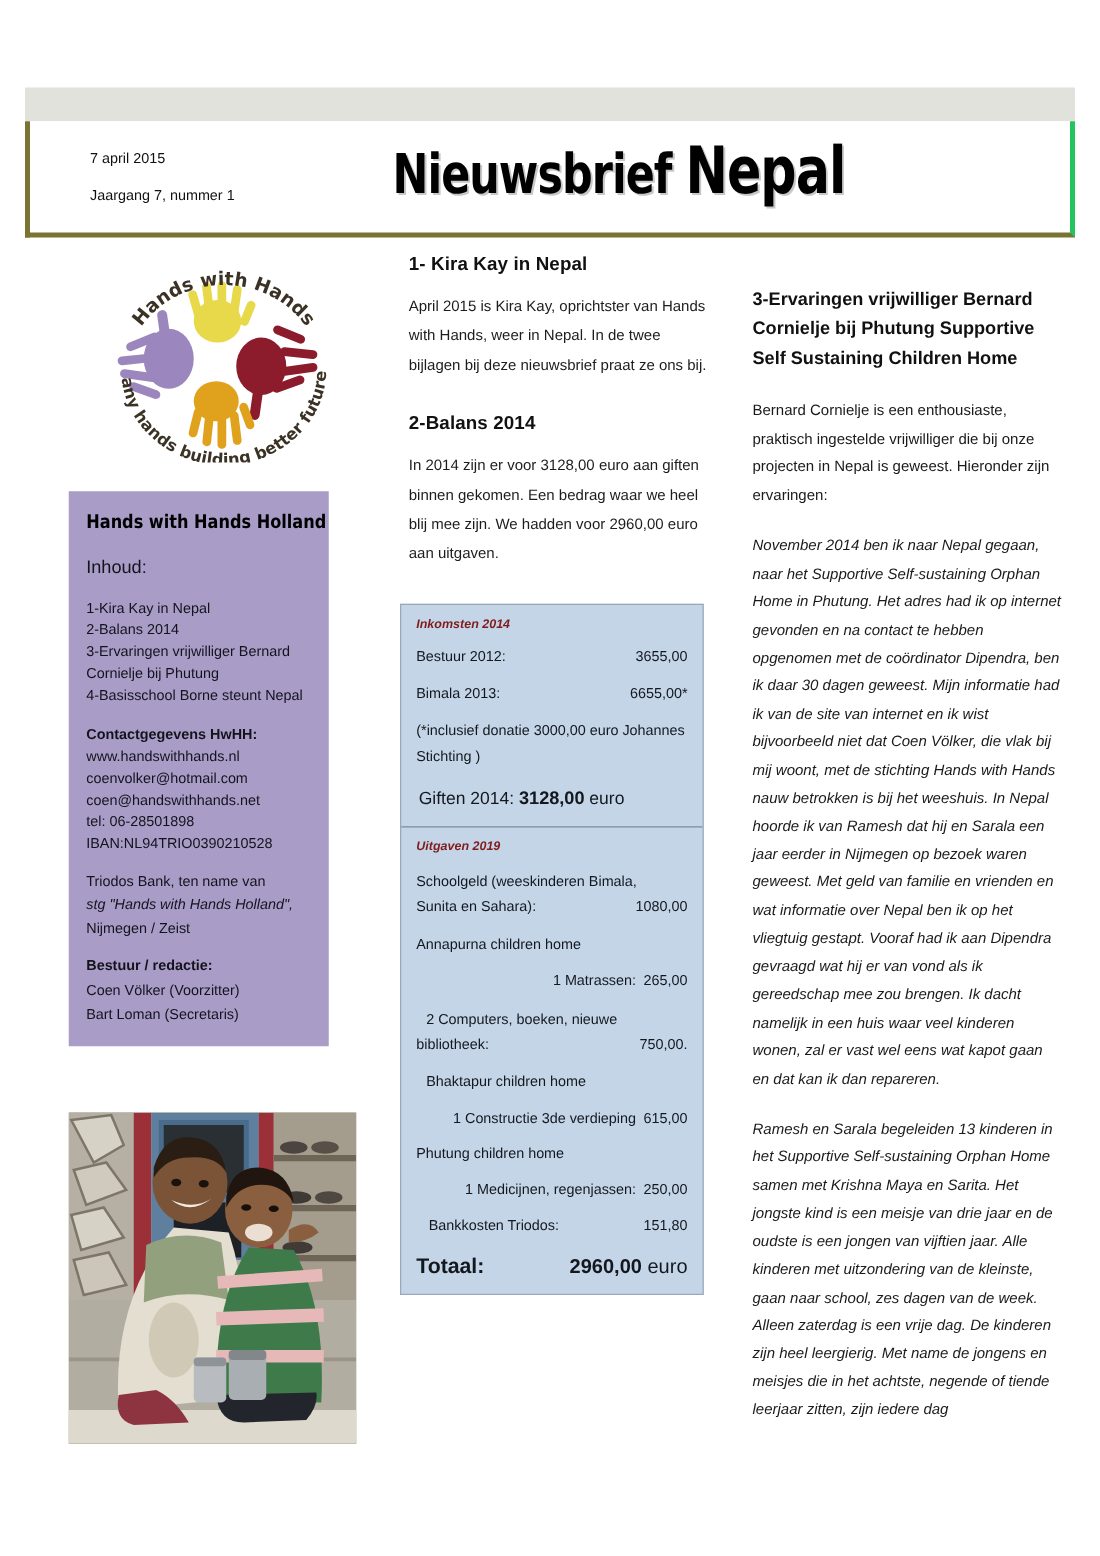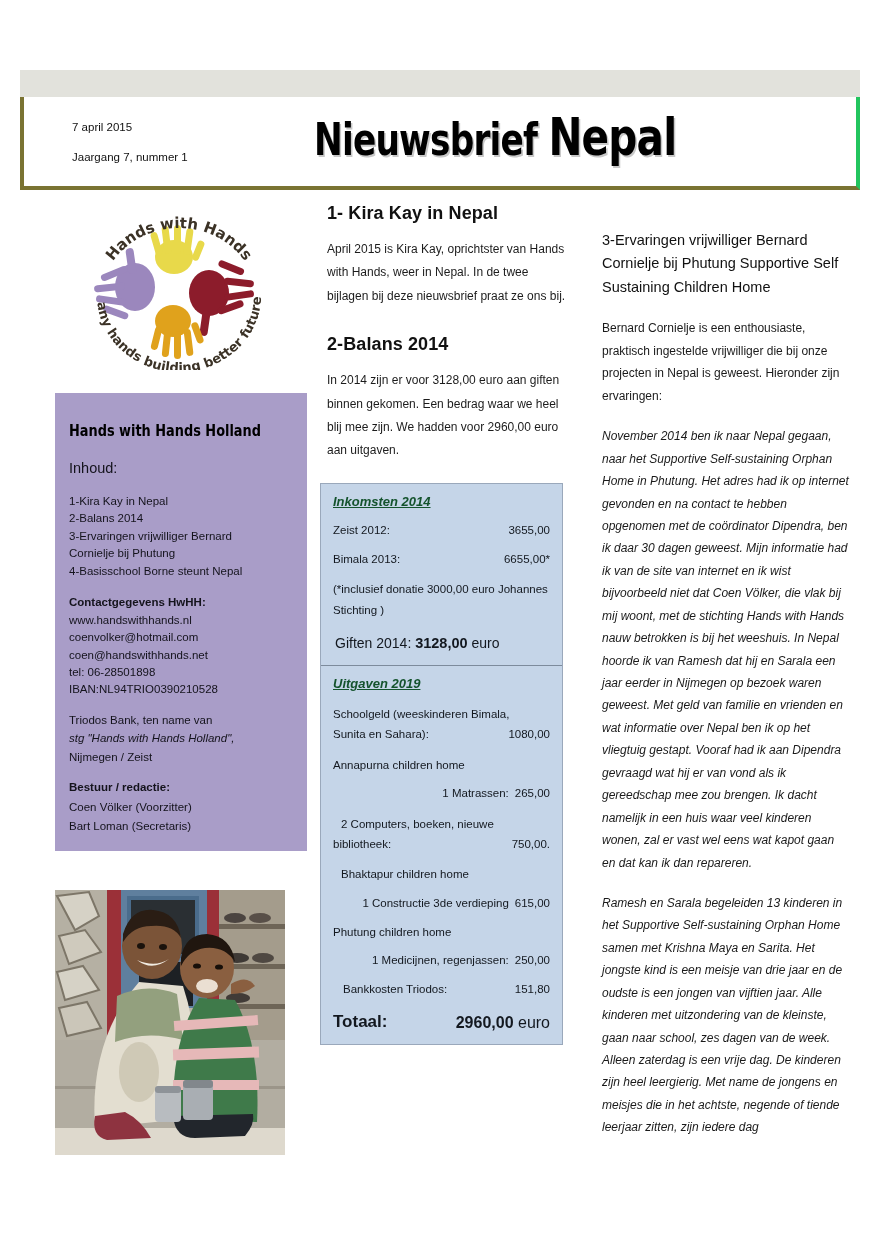--- a/index.html
+++ b/index.html
@@ -66,22 +66,22 @@
     position: relative;
     width: 230px; height: 170px;
     margin: 0 auto 18px auto;
   }
   .logo-wrap svg { display: block; }
 
   
   .sidebar-box {
     position: absolute;
     left: 55px; top: 393px;
-    width: 252px;
-    padding: 26px 14px 14px 14px;
+    width: 208px;
+    padding: 12px 14px 14px 14px;
     background: #a99dc8;
     font-size: 11.5px;
     line-height: 1.62;
     color: #14131c;
   }
   .sidebar-title {
     font-family: "DejaVu Sans", sans-serif;
     font-weight: bold;
     font-size: 15px;
     color: #000;
@@ -115,21 +115,21 @@
   }
   .photo svg { display: block; }
 
   
   .mid-col {
     position: absolute;
     left: 327px; top: 203px;
     width: 245px;
   }
   h2.art-head {
-    font-size: 18px;
+    font-size: 15px;
     font-weight: bold;
     margin: 0 0 14px 0;
     color: #111;
     letter-spacing: 0.1px;
   }
   h2.art-head.second { margin-top: 26px; }
   p.art-body {
     font-size: 12px;
     line-height: 1.95;
     margin: 0 0 4px 0;
@@ -144,24 +144,23 @@
     background: #c5d5e8;
     border: 1px solid #9aa8bb;
     font-size: 11.5px;
     color: #13181f;
   }
   .fin-section { padding: 10px 12px 8px 12px; }
   .fin-section.lower { border-top: 1px solid #7d8b9c; }
   .fin-title {
     font-style: italic;
     font-weight: bold;
-    font-size: 13px;
+    font-size: 10px;
     margin-bottom: 13px;
-    color: #14532d;
-    text-decoration: underline;
+    color: #7f1d1d;
   }
   .fin-row {
     display: flex;
     justify-content: space-between;
     align-items: baseline;
     margin-bottom: 12px;
     line-height: 1.45;
   }
   .fin-row .lbl { padding-right: 6px; }
   .fin-row .amt { white-space: nowrap; }
@@ -194,21 +193,21 @@
   .fin-total .t-amt b { font-weight: bold; }
 
   
   .right-col {
     position: absolute;
     left: 602px; top: 229px;
     width: 248px;
   }
   h2.right-head {
     font-size: 14.5px;
-    font-weight: normal;
+    font-weight: bold;
     line-height: 1.62;
     margin: 0 0 18px 0;
     color: #111;
   }
   p.right-intro {
     font-size: 12px;
     line-height: 1.87;
     margin: 0 0 18px 0;
   }
   p.right-italic {
@@ -384,21 +383,21 @@
   <h2 class="art-head second">2-Balans 2014</h2>
   <p class="art-body">In 2014 zijn er voor 3128,00 euro aan giften binnen gekomen. Een bedrag waar we heel blij mee zijn. We hadden voor 2960,00 euro aan uitgaven.</p>
 </div>
 
 <div class="fin-box">
 
   <div class="fin-section">
     <div class="fin-title">Inkomsten  2014</div>
 
     <div class="fin-row">
-      <span class="lbl">Zeist 2012:</span>
+      <span class="lbl">Bestuur 2012:</span>
       <span class="amt">3655,00</span>
     </div>
     <div class="fin-row">
       <span class="lbl">Bimala 2013:</span>
       <span class="amt">6655,00*</span>
     </div>
 
     <div class="fin-note">(*inclusief donatie 3000,00 euro Johannes Stichting )</div>
 
     <div class="fin-highlight"><span>Giften 2014: </span><b>3128,00</b><span> euro</span></div>

